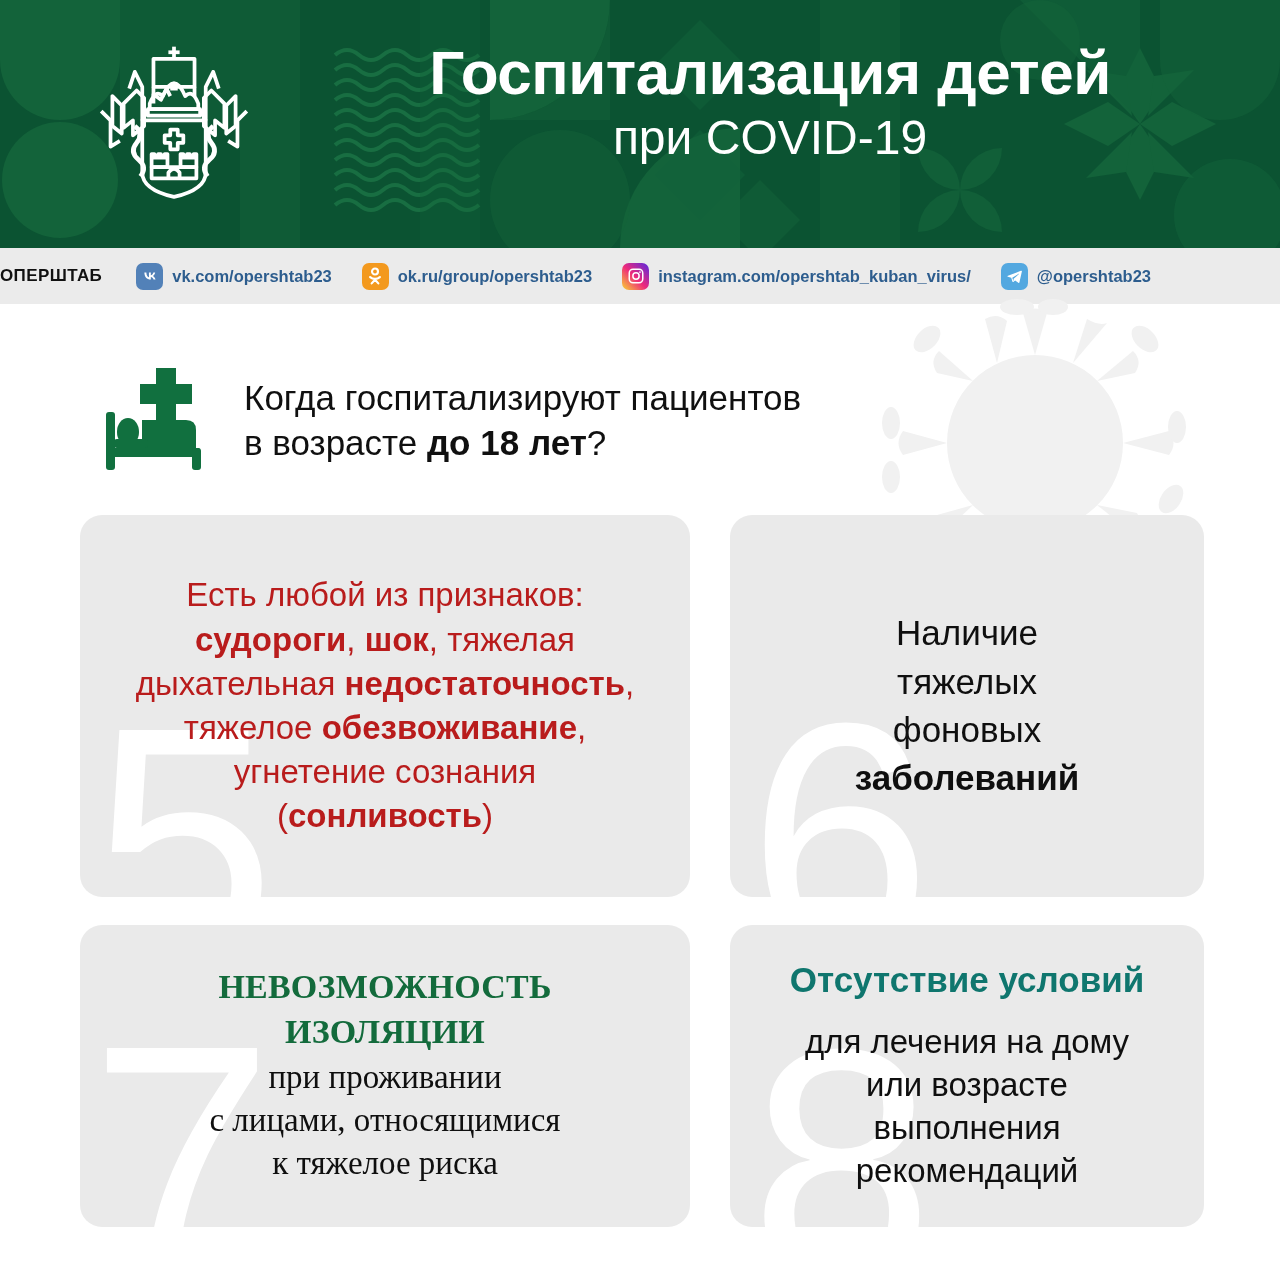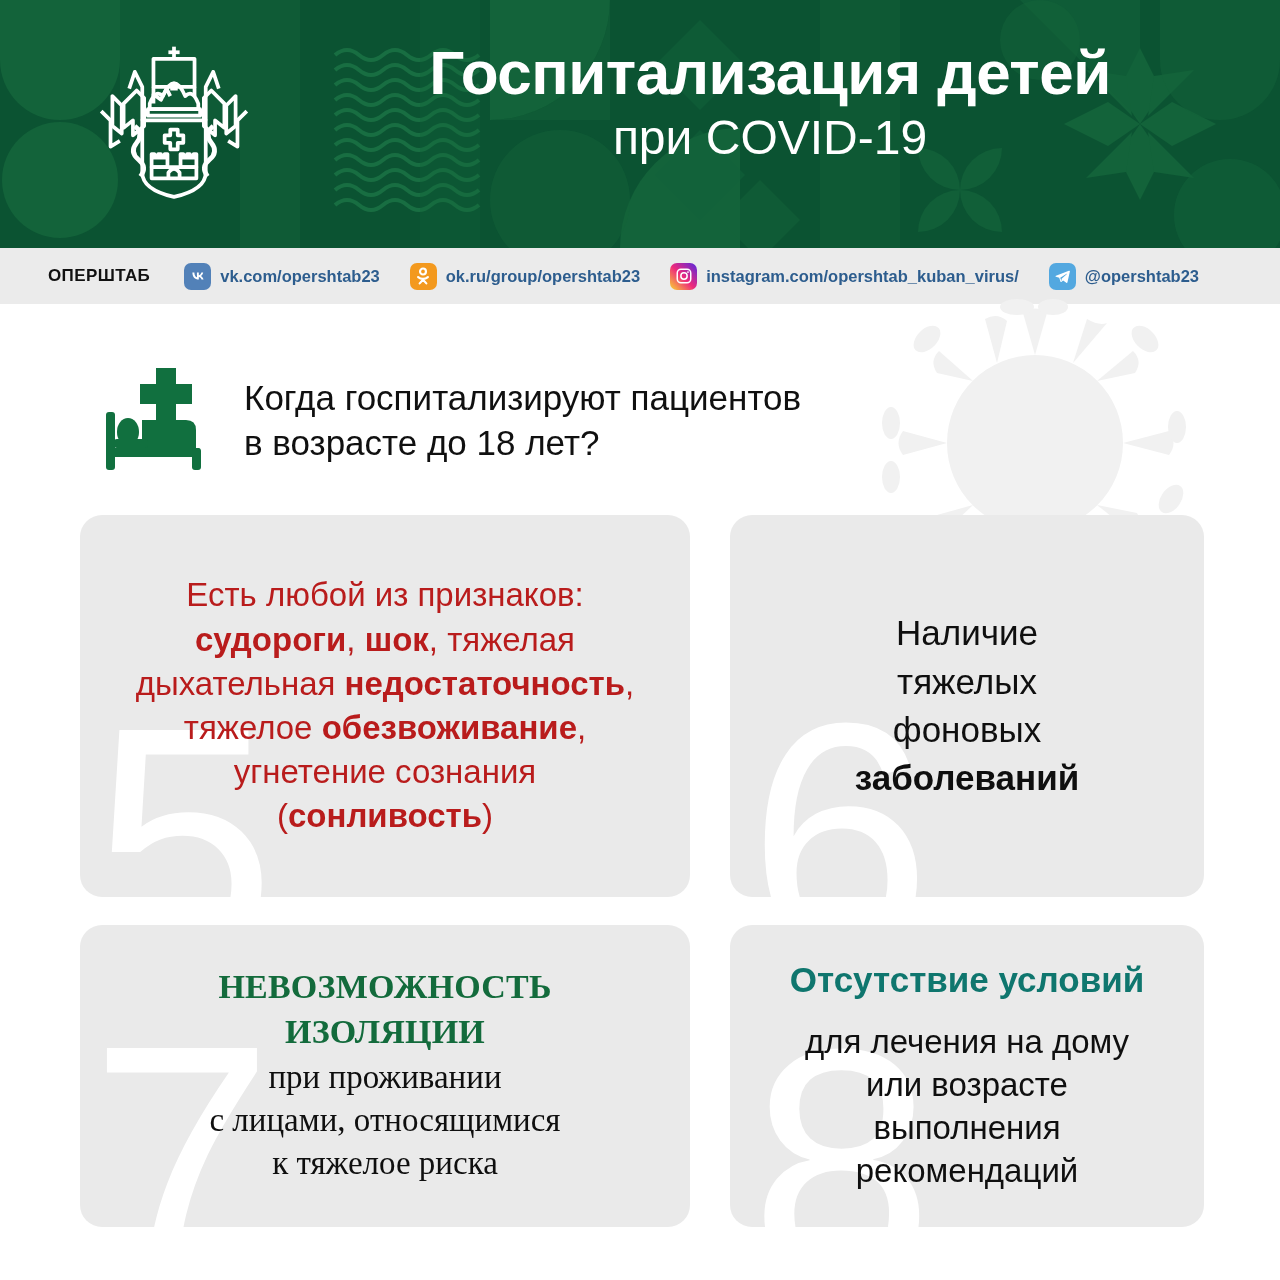--- a/index.html
+++ b/index.html
@@ -31,21 +31,20 @@
   }
   .hdr-subtitle{
     color:#ffffff; font-size:48px; font-weight:normal; line-height:1.12;
     margin-top:6px; letter-spacing:0px;
   }
 
   
   .socialbar{
     position:absolute; left:0; top:248px; width:1280px; height:56px;
     background:#ebebeb; display:flex; align-items:center;
-    padding-left:48px;
   }
   .brand{
     font-size:17px; font-weight:bold; color:#111; letter-spacing:0.4px;
     margin-right:34px;
   }
   .soc{
     display:flex; align-items:center; margin-right:30px;
   }
   .soc-ico{
     width:27px; height:27px; border-radius:7px; margin-right:9px;
@@ -68,21 +67,21 @@
 
   
   .question-row{
     position:absolute; left:100px; top:360px; width:980px; height:120px;
     display:flex; align-items:center; z-index:2;
   }
   .bed-icon{ width:112px; height:104px; flex:0 0 auto; margin-right:32px; }
   .question-text{
     font-size:35px; color:#101010; line-height:1.30; font-weight:normal;
   }
-  .question-text b{ font-weight:normal;text-align:center; }
+  .question-text b{ font-weight:bold;text-align:center; }
 
   
   .grid{
     position:absolute; left:80px; top:515px; width:1124px; height:712px;
     display:grid;
     grid-template-columns:610px 474px;
     grid-template-rows:382px 302px;
     column-gap:40px; row-gap:28px;
     z-index:2;
   }

